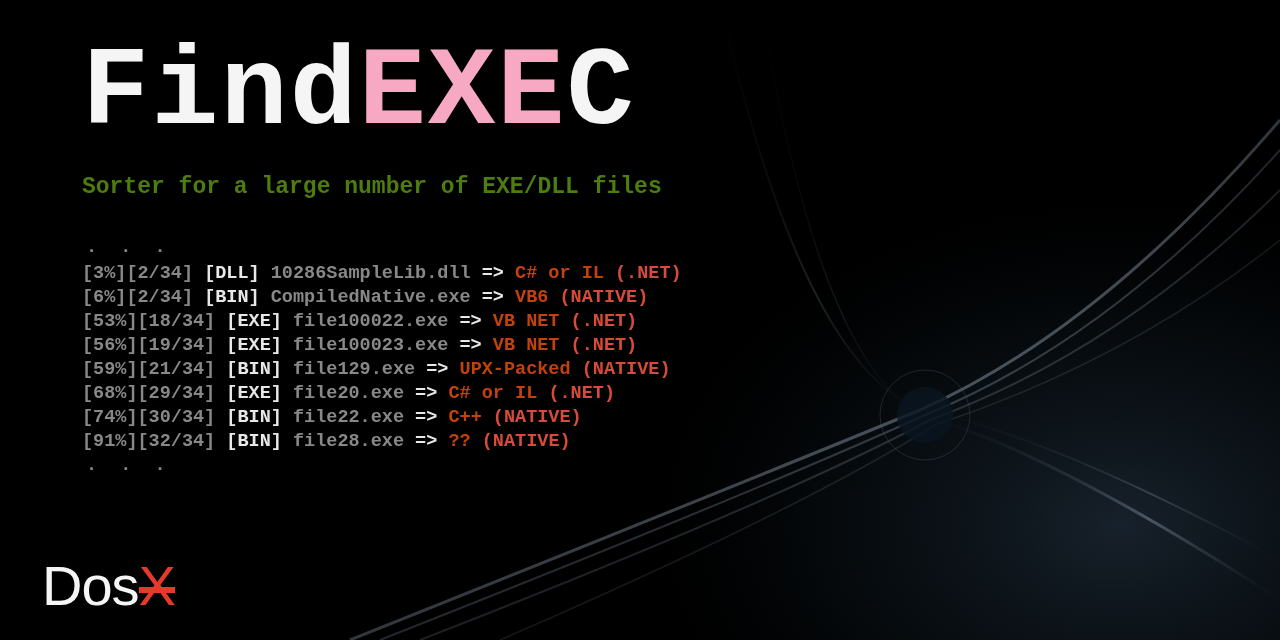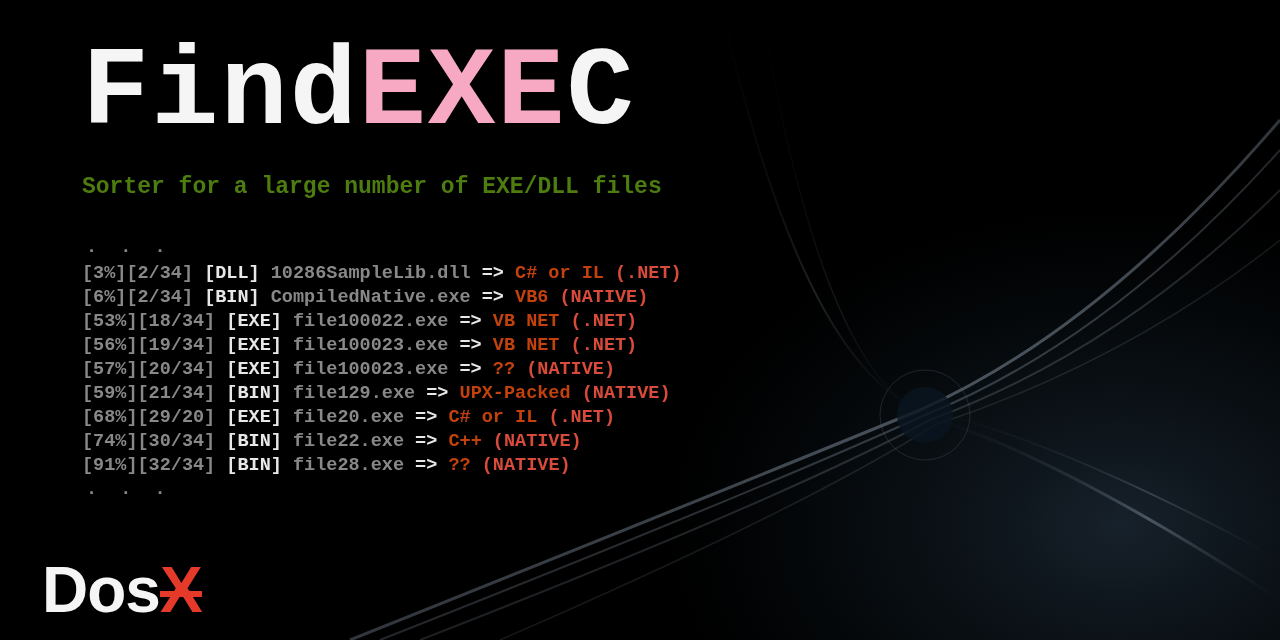--- a/index.html
+++ b/index.html
@@ -53,25 +53,25 @@
     margin-left: 4px;
     margin-bottom: 2px;
   }
   .terminal .line { white-space: nowrap; }
   .gray { color: #888888; }
   .white { color: #e8e8e8; }
   .yellow { color: #c2410c; }
   .red { color: #d84a3a; }
   .logo {
     position: absolute;
-    bottom: 13px;
+    bottom: 22px;
     left: 42px;
     font-family: Arial, Helvetica, sans-serif;
-    font-size: 64px;
-    font-weight: 700;
+    font-size: 56px;
+    font-weight: 400;
     letter-spacing: -1px;
   }
   .logo .l-white { color: #f5f5f5; }
   .logo .l-red {
     color: #e53a2a;
     position: relative;
   }
   .logo .strike {
     position: absolute;
     left: 0;
@@ -148,37 +148,29 @@
     </div>
     <div class="line">
       <span class="gray">[56%][19/34]</span>
       <span class="white">[EXE]</span>
       <span class="gray">file100023.exe</span>
       <span class="white">=&gt;</span>
       <span class="yellow">VB NET</span>
       <span class="red">(.NET)</span>
     </div>
     <div class="line">
-      <span class="gray">[57%][20/34]</span>
-      <span class="white">[EXE]</span>
-      <span class="gray">file100023.exe</span>
-      <span class="white">=&gt;</span>
-      <span class="yellow">??</span>
-      <span class="red">(NATIVE)</span>
-    </div>
-    <div class="line">
       <span class="gray">[59%][21/34]</span>
       <span class="white">[BIN]</span>
       <span class="gray">file129.exe</span>
       <span class="white">=&gt;</span>
       <span class="yellow">UPX-Packed</span>
       <span class="red">(NATIVE)</span>
     </div>
     <div class="line">
-      <span class="gray">[68%][29/20]</span>
+      <span class="gray">[68%][29/34]</span>
       <span class="white">[EXE]</span>
       <span class="gray">file20.exe</span>
       <span class="white">=&gt;</span>
       <span class="yellow">C# or IL</span>
       <span class="red">(.NET)</span>
     </div>
     <div class="line">
       <span class="gray">[74%][30/34]</span>
       <span class="white">[BIN]</span>
       <span class="gray">file22.exe</span>

